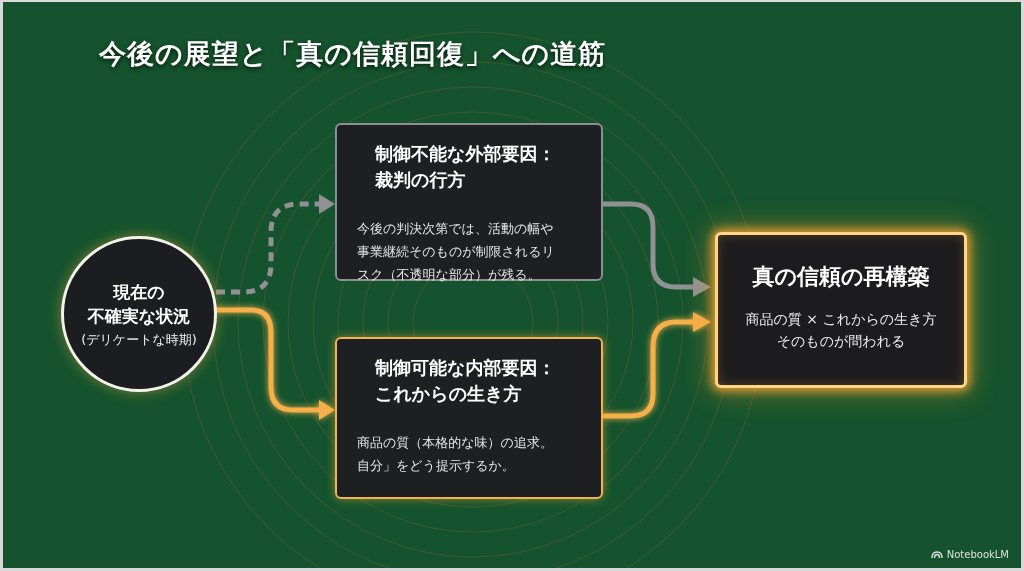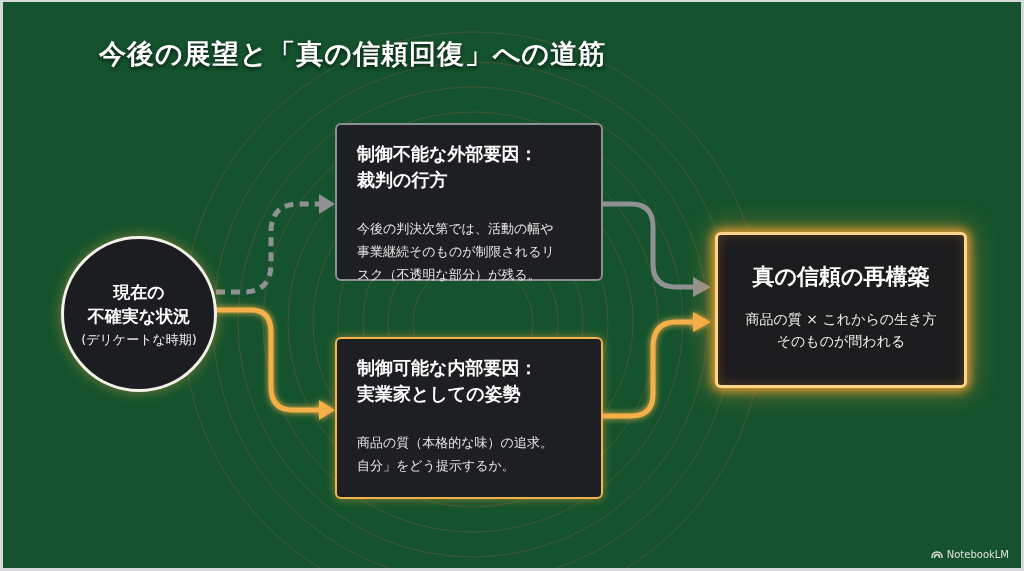--- a/index.html
+++ b/index.html
@@ -23,21 +23,21 @@
     box-shadow: 0 0 14px rgba(245,170,60,0.45);
     display: flex; flex-direction: column; align-items: center; justify-content: center;
     color: #fff; 
   }
   .circle .l1 { font-size: 17px; font-weight: bold; line-height: 24px; }
   .circle .l2 { font-size: 13px; margin-top: 3px; color: #f0f0f0; }
   .box {
     position: absolute; border-radius: 6px; background: #1e1f22; color: #fff;
     padding: 16px 20px 0 20px;
   }
-  .box .head { font-size: 18px; font-weight: bold; line-height: 26px; }
+  .box .head { font-size: 18px; font-weight: bold; line-height: 26px; margin-left: 18px; }
   .box .body { font-size: 13px; line-height: 23px; margin-top: 24px; color: #e6e6e6; }
   .box-ext { left: 332px; top: 121px; width: 268px; height: 158px; border: 2px solid #8d8f93; }
   .box-int { left: 332px; top: 335px; width: 268px; height: 162px;
     border: 2px solid #f4b24c; box-shadow: 0 0 10px rgba(245,170,60,0.55); }
   .box-goal {
     position: absolute; left: 712px; top: 230px; width: 252px; height: 156px;
     border-radius: 6px; border: 3px solid #ffd58a; background: #1c1c1e;
     box-shadow: 0 0 10px 3px rgba(245,165,50,0.85), 0 0 26px 6px rgba(240,150,40,0.4), inset 0 0 12px rgba(245,165,50,0.25);
     display: flex; flex-direction: column; align-items: center; justify-content: center;
     color: #fff; text-align: center;
@@ -117,21 +117,21 @@
     <div class="body">
       <div>今後の判決次第では、活動の幅や</div>
       <div>事業継続そのものが制限されるリ</div>
       <div>スク（不透明な部分）が残る。</div>
     </div>
   </div>
 
   <div class="box box-int">
     <div class="head">
       <div>制御可能な内部要因：</div>
-      <div>実業家としての姿勢</div>
+      <div>これからの生き方</div>
     </div>
     <div class="body">
       <div>商品の質（本格的な味）の追求。</div>
       <div>自分」をどう提示するか。</div>
     </div>
   </div>
 
   <div class="box-goal">
     <div class="head">真の信頼の再構築</div>
     <div class="body">

